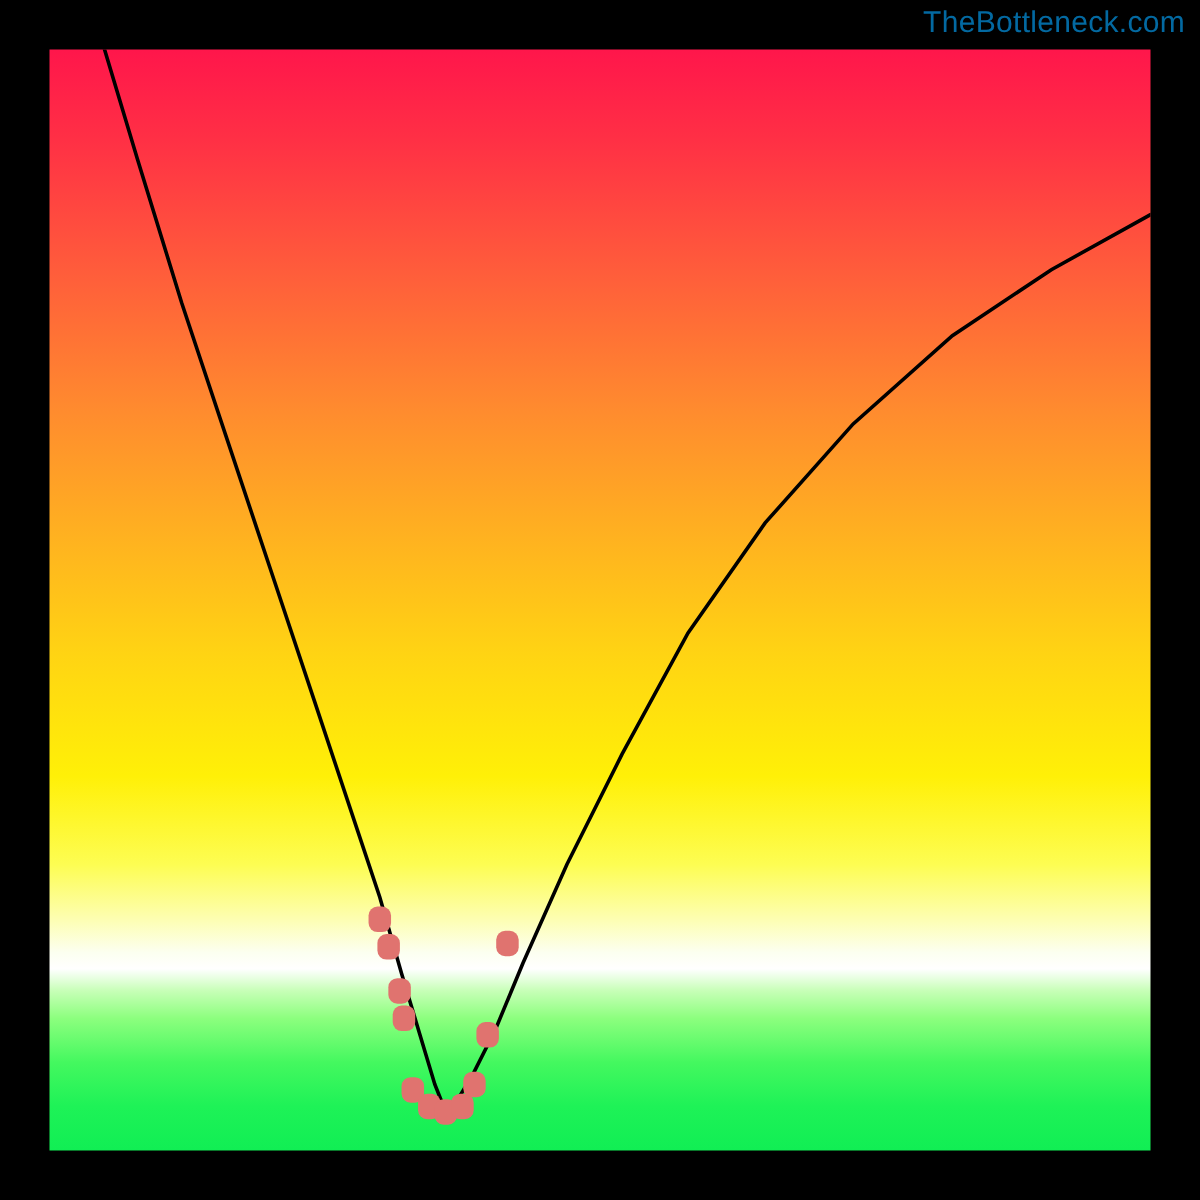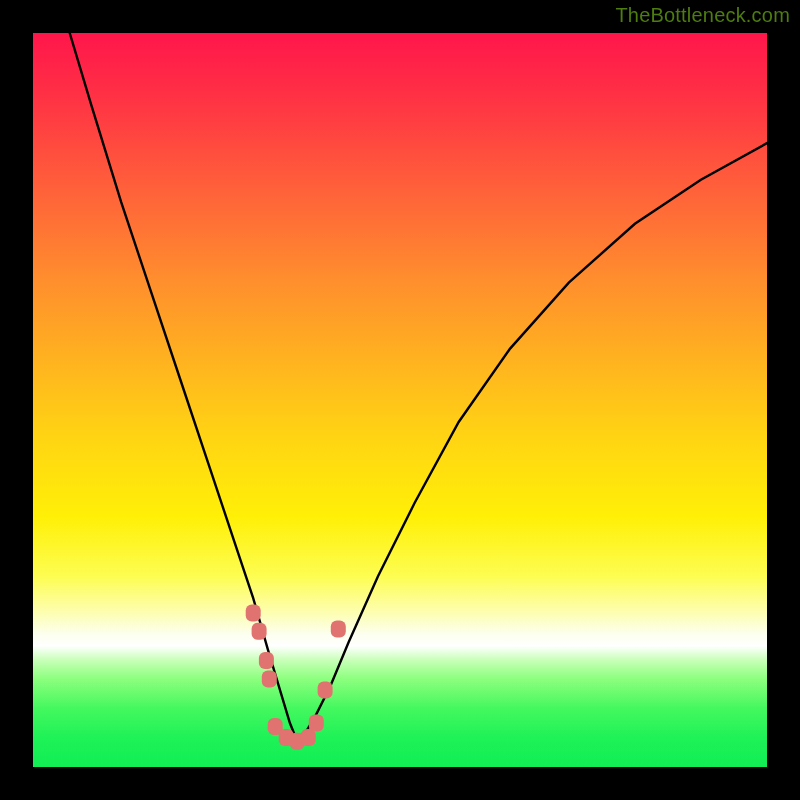--- a/index.html
+++ b/index.html
@@ -40,21 +40,21 @@
       #8cff7e 88%,
       #44f85f 92%,
       #1ef257 96%,
       #11ee54 100%
     );
   }
   .watermark {
     position: absolute;
     top: 4px;
     right: 10px;
-    color: #4d7c0f;
+    color: #0369a1;
     font-size: 20px;
     font-weight: 500;
     letter-spacing: 0.2px;
     user-select: none;
   }
   svg.curve {
     position: absolute;
     left: 0;
     top: 0;
   }

